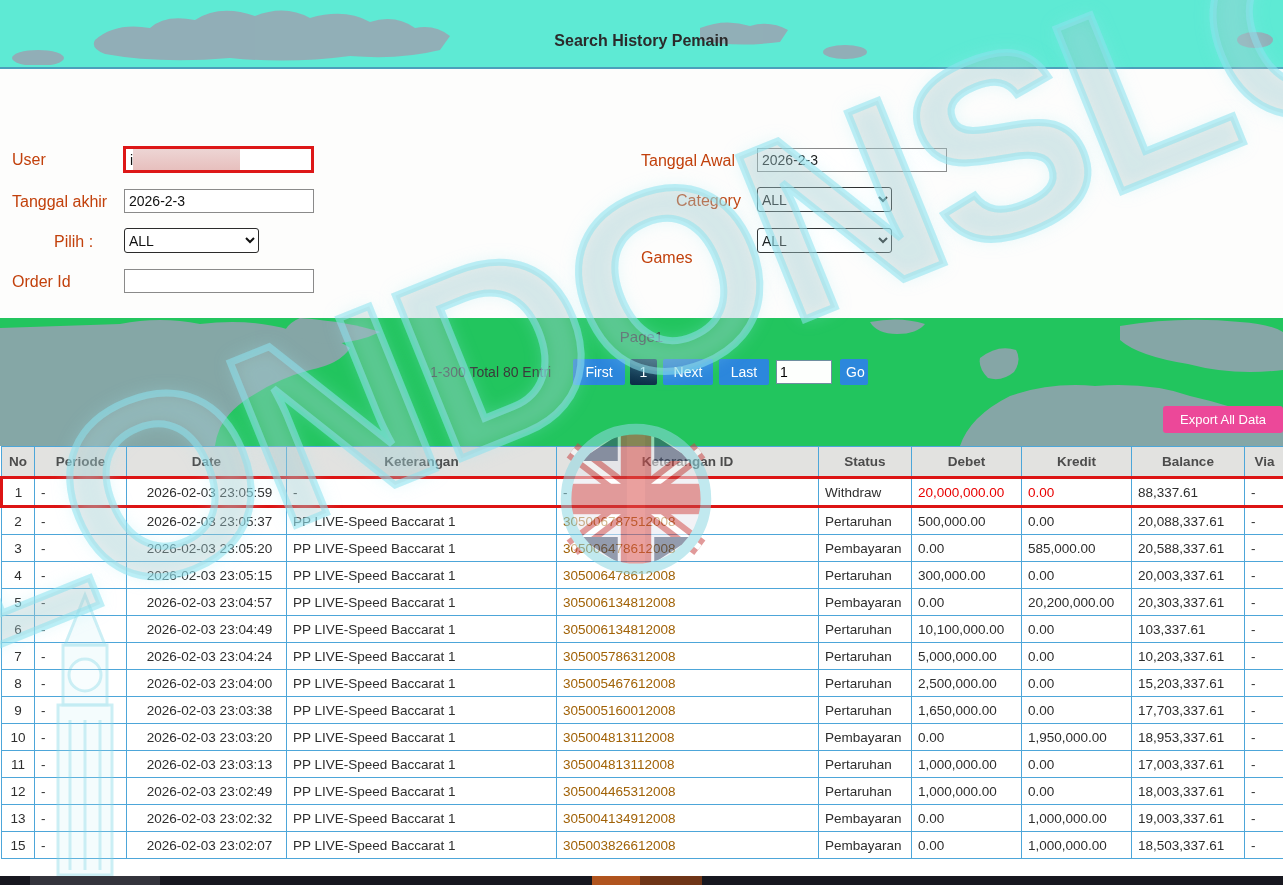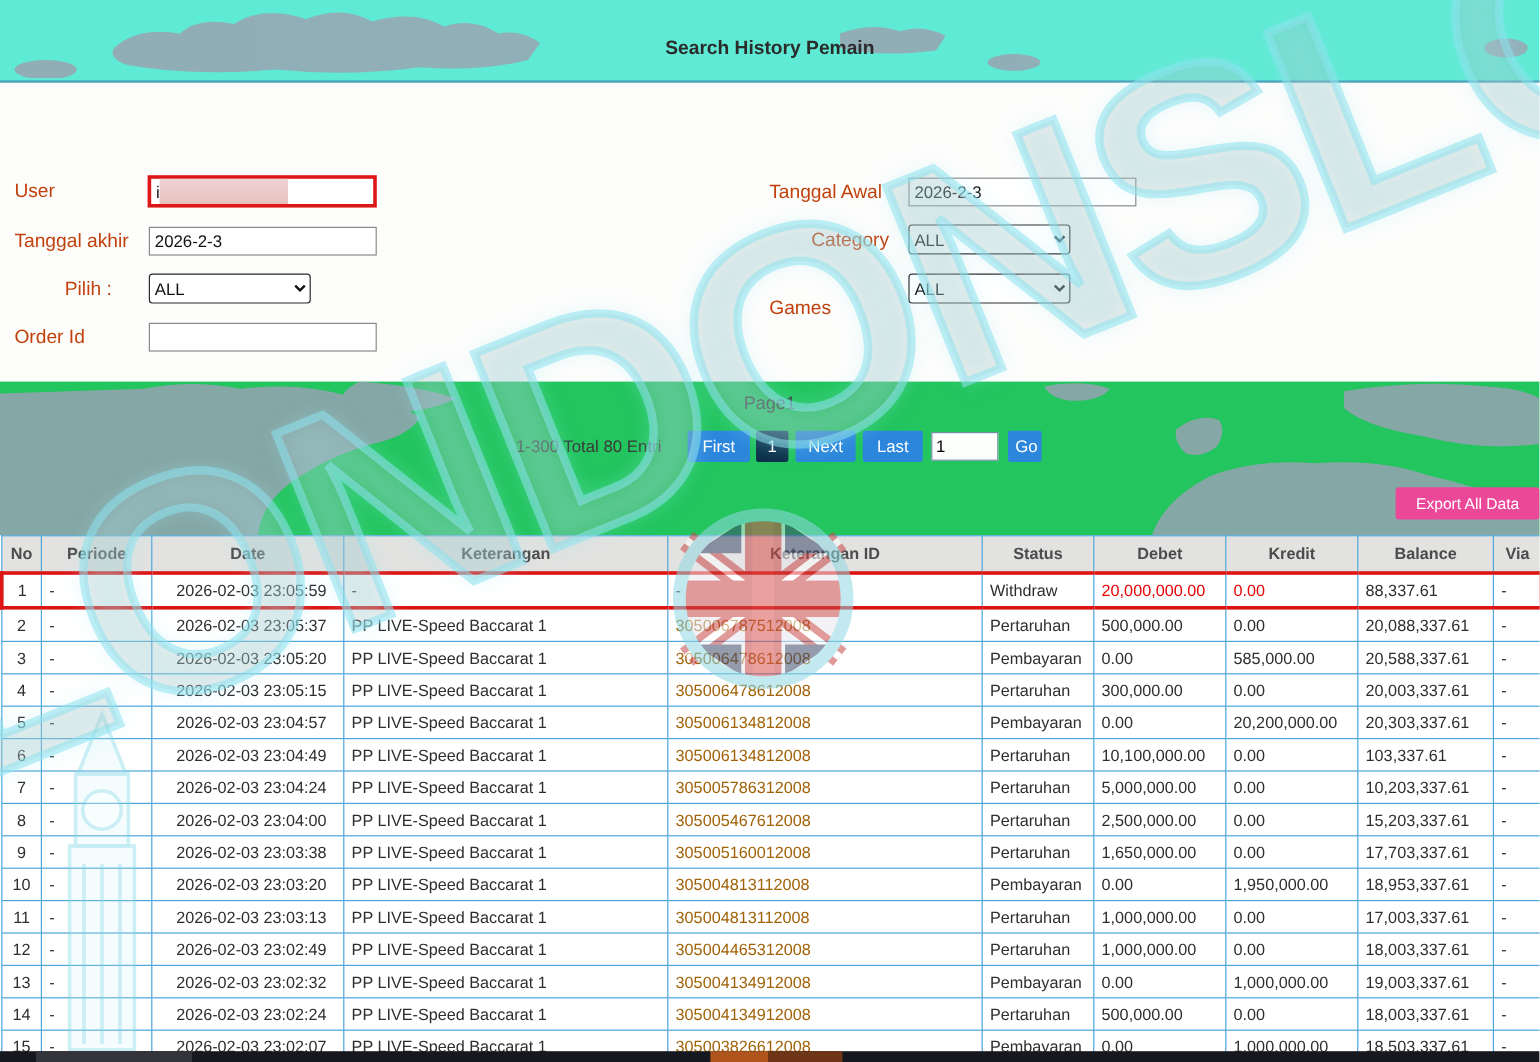--- a/index.html
+++ b/index.html
@@ -332,32 +332,20 @@
           <td class="col-date">2026-02-03 23:02:32</td>
           <td class="col-keterangan">PP LIVE-Speed Baccarat 1</td>
           <td class="col-keterangan_id"><span class="id-link">305004134912008</span></td>
           <td class="col-status">Pembayaran</td>
           <td class="col-debet">0.00</td>
           <td class="col-kredit">1,000,000.00</td>
           <td class="col-balance">19,003,337.61</td>
           <td class="col-via">-</td>
         </tr>
         <tr>
-          <td class="col-no">14</td>
-          <td class="col-periode">-</td>
-          <td class="col-date">2026-02-03 23:02:24</td>
-          <td class="col-keterangan">PP LIVE-Speed Baccarat 1</td>
-          <td class="col-keterangan_id"><span class="id-link">305004134912008</span></td>
-          <td class="col-status">Pertaruhan</td>
-          <td class="col-debet">500,000.00</td>
-          <td class="col-kredit">0.00</td>
-          <td class="col-balance">18,003,337.61</td>
-          <td class="col-via">-</td>
-        </tr>
-        <tr>
           <td class="col-no">15</td>
           <td class="col-periode">-</td>
           <td class="col-date">2026-02-03 23:02:07</td>
           <td class="col-keterangan">PP LIVE-Speed Baccarat 1</td>
           <td class="col-keterangan_id"><span class="id-link">305003826612008</span></td>
           <td class="col-status">Pembayaran</td>
           <td class="col-debet">0.00</td>
           <td class="col-kredit">1,000,000.00</td>
           <td class="col-balance">18,503,337.61</td>
           <td class="col-via">-</td>

